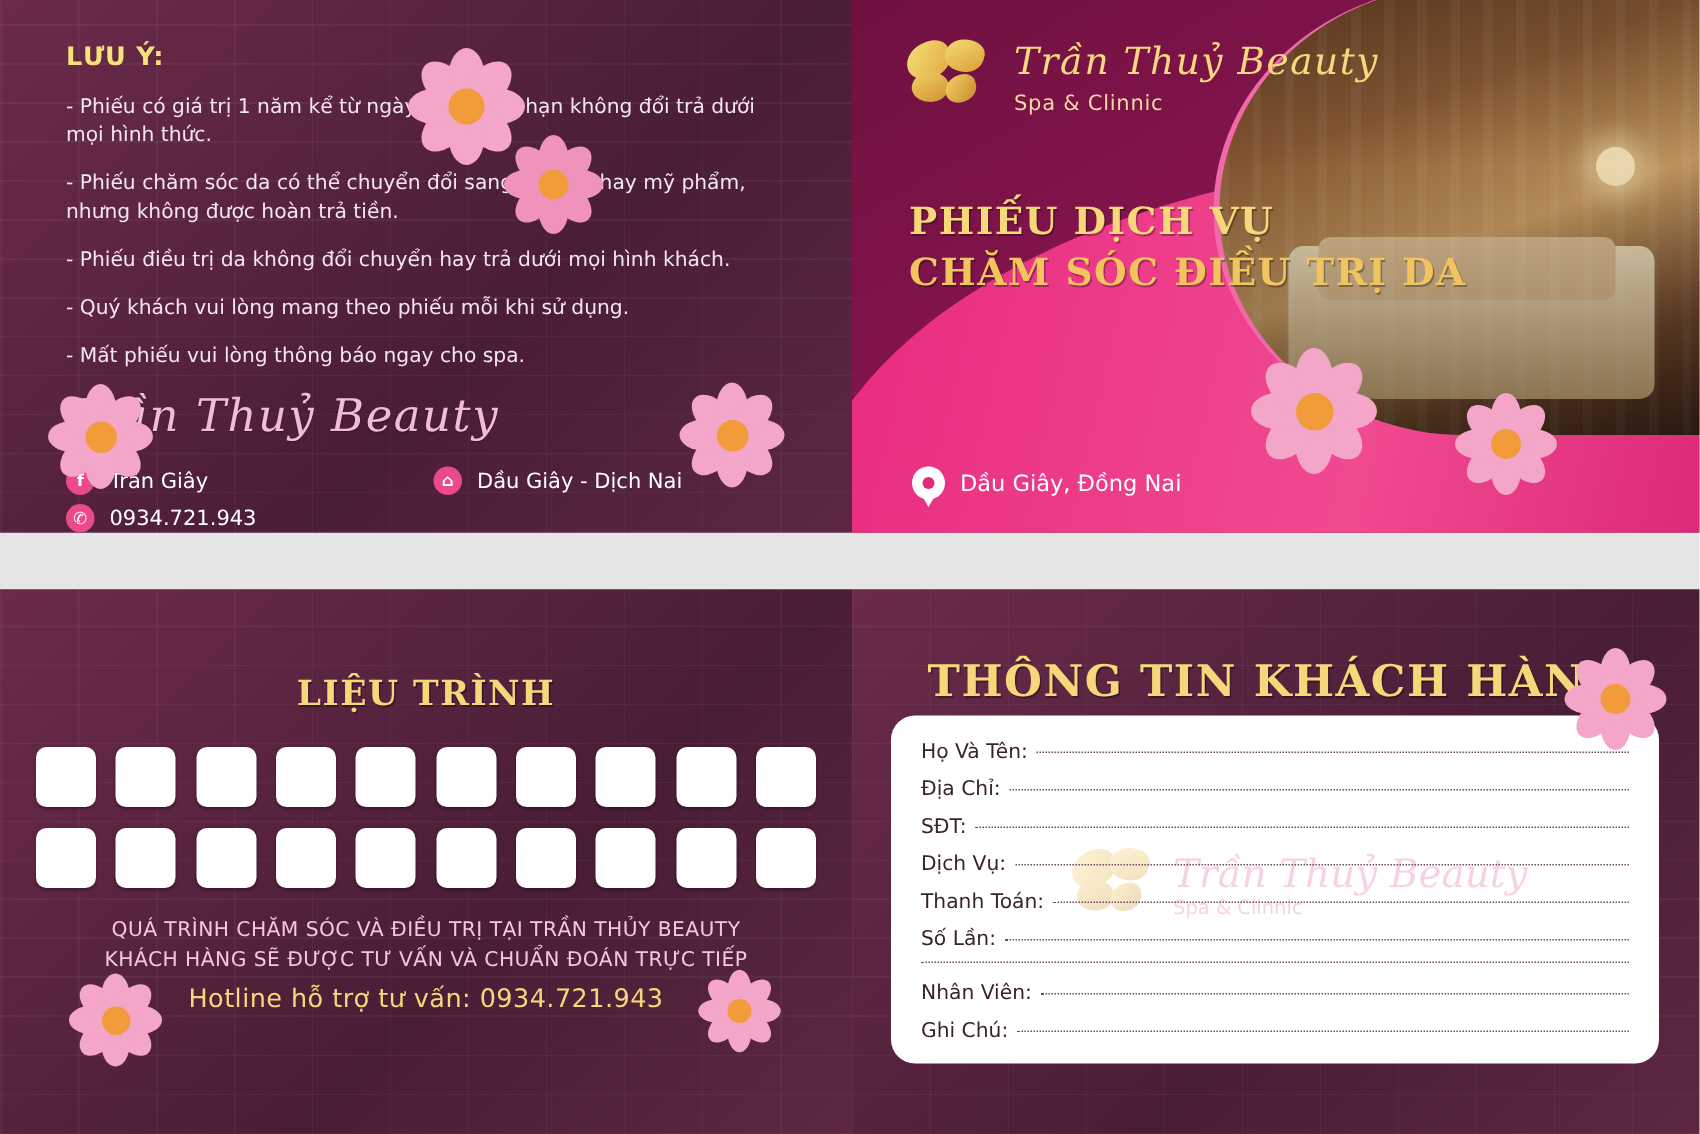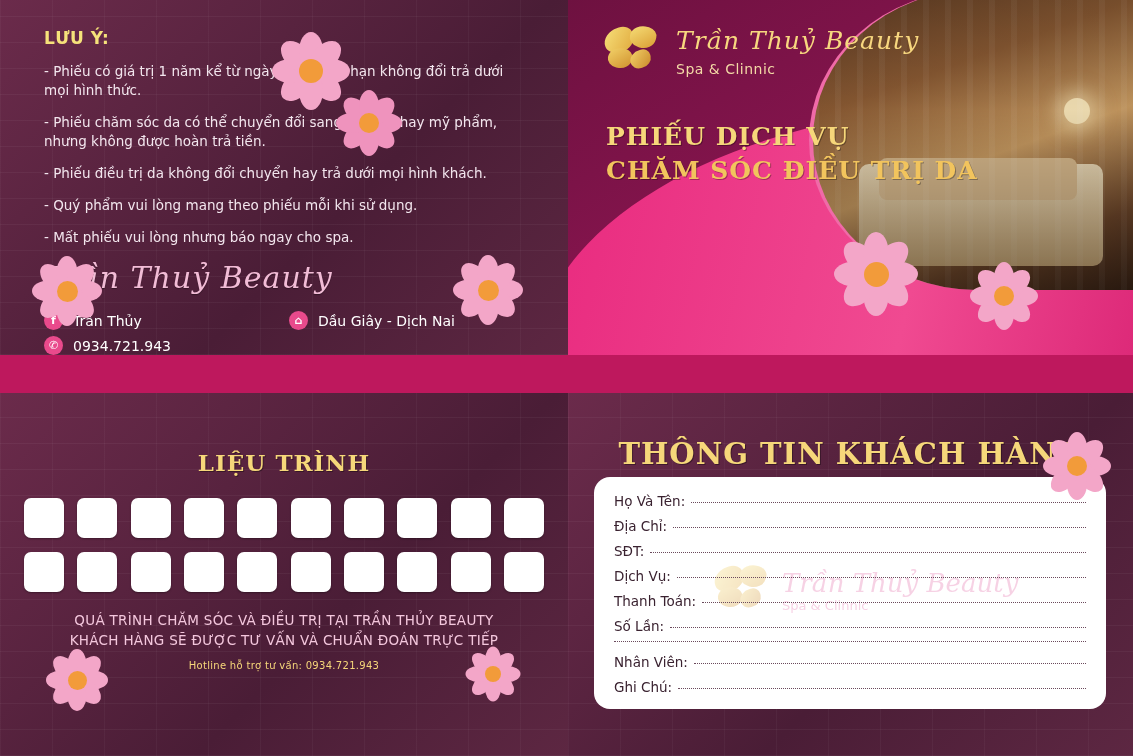--- a/index.html
+++ b/index.html
@@ -1,17 +1,17 @@
 <!DOCTYPE html>
 <html><head>
 <meta charset="utf-8">
 <style>
   html,body{margin:0;padding:0;background:#ffffff;}
   body{width:1133px;height:756px;overflow:hidden;font-family:"DejaVu Sans",sans-serif;}
-  .page{position:relative;width:1133px;height:756px;background:#be185d;}
+  .page{position:relative;width:1133px;height:756px;background:#e5e5e5;}
 
   
   .card{position:absolute;overflow:hidden;}
   .brickbg{
     background-color:#5a2440;
     background-image:
       repeating-linear-gradient(0deg, rgba(255,255,255,.045) 0px, rgba(255,255,255,.045) 1px, transparent 1px, transparent 26px),
       repeating-linear-gradient(90deg, rgba(255,255,255,.035) 0px, rgba(255,255,255,.035) 1px, transparent 1px, transparent 52px),
       linear-gradient(135deg,#6b2b4b 0%,#4a1d36 60%,#5d2742 100%);
   }
@@ -61,38 +61,38 @@
   .lamp{position:absolute;right:16%;top:36%;width:26px;height:26px;border-radius:50%;background:#f6e3b6;box-shadow:0 0 18px 8px rgba(246,227,182,.55);}
   .tr-logo{position:absolute;left:36px;top:26px;display:flex;align-items:flex-start;gap:14px;}
   .butterfly{width:58px;height:50px;position:relative;flex:none;}
   .butterfly span{position:absolute;border-radius:60% 40% 55% 45%;}
   .bf1{width:30px;height:24px;left:0;top:2px;background:linear-gradient(135deg,#f7e07a,#e0a83c);transform:rotate(-18deg);}
   .bf2{width:26px;height:22px;left:26px;top:0px;background:linear-gradient(135deg,#f7e07a,#d99c31);transform:rotate(16deg);}
   .bf3{width:24px;height:20px;left:4px;top:22px;background:linear-gradient(135deg,#f3d36a,#cf8f2c);transform:rotate(12deg);}
   .bf4{width:21px;height:18px;left:26px;top:24px;background:linear-gradient(135deg,#f3d36a,#c9882a);transform:rotate(-14deg);}
   .tr-brand{font-family:"DejaVu Serif",serif;font-style:italic;font-size:25px;color:#f7d77f;letter-spacing:1px;}
   .tr-sub{font-size:14px;color:#f3d9a6;margin-top:6px;letter-spacing:.5px;}
-  .tr-h1{position:absolute;left:38px;top:120px;font-family:"DejaVu Serif",serif;font-weight:bold;
+  .tr-h1{position:absolute;left:38px;top:131px;font-family:"DejaVu Serif",serif;font-weight:bold;
          font-size:25px;color:#f6d77a;letter-spacing:1px;line-height:34px;
          text-shadow:1px 1px 0 rgba(0,0,0,.3);}
   .tr-h1 .l2{color:#f2c45d;}
   .tr-addr{position:absolute;left:40px;bottom:22px;display:flex;align-items:center;gap:10px;color:#fff;font-size:15px;}
   .pin{width:22px;height:22px;border-radius:50% 50% 50% 50%;background:#fff;position:relative;display:flex;align-items:center;justify-content:center;}
   .pin:after{content:"";position:absolute;bottom:-5px;left:7px;border-left:4px solid transparent;border-right:4px solid transparent;border-top:7px solid #fff;}
   .pin i{display:block;width:8px;height:8px;border-radius:50%;background:#e12a78;}
 
   
   #bot-left{left:0;top:393px;width:568px;height:363px;}
   .bl-title{text-align:center;margin-top:56px;font-family:"DejaVu Serif",serif;font-weight:bold;
             font-size:23px;color:#f6d77a;letter-spacing:1px;text-shadow:1px 1px 0 rgba(0,0,0,.35);}
   .grid-wrap{margin:22px auto 0;width:520px;}
   .grid-row{display:flex;justify-content:space-between;margin-bottom:14px;}
   .cell{width:40px;height:40px;background:#fff;border-radius:7px;box-shadow:0 1px 2px rgba(0,0,0,.35);}
   .bl-foot{text-align:center;margin-top:18px;color:#f4c7dd;font-size:13.5px;line-height:20px;letter-spacing:.3px;}
-  .bl-hot{color:#f6d77a;font-size:10px;margin-top:6px;}
+  .bl-hot{color:#f6d77a;font-size:17px;margin-top:6px;}
 
   
   #bot-right{left:568px;top:393px;width:565px;height:363px;}
   .br-title{text-align:center;margin-top:44px;font-family:"DejaVu Serif",serif;font-weight:bold;
             font-size:29px;color:#f6d77a;letter-spacing:1px;text-shadow:1px 1px 0 rgba(0,0,0,.35);}
   .formcard{position:absolute;left:26px;top:84px;width:512px;height:232px;background:#fff;border-radius:16px;overflow:hidden;}
   .formcard .wm{position:absolute;left:120px;top:88px;opacity:.35;display:flex;align-items:center;gap:10px;pointer-events:none;}
   .wm-brand{font-family:"DejaVu Serif",serif;font-style:italic;font-size:26px;color:#e87fb5;}
   .wm-sub{font-size:13px;color:#e87fb5;}
   .frow{position:relative;display:flex;align-items:baseline;gap:6px;padding:0 20px;margin-top:9px;font-size:13.5px;color:#3a2230;}
@@ -112,30 +112,30 @@
 
 <div class="page">
 
   <div class="card brickbg" id="top-left">
     <div class="tl-inner">
       <div class="tl-title">LƯU Ý:</div>
 
       <div class="tl-item">- Phiếu có giá trị 1 năm kể từ ngày mua, quá hạn không đổi trả dưới mọi hình thức.</div>
       <div class="tl-item">- Phiếu chăm sóc da có thể chuyển đổi sang dịch vụ hay mỹ phẩm, nhưng không được hoàn trả tiền.</div>
       <div class="tl-item">- Phiếu điều trị da không đổi chuyển hay trả dưới mọi hình khách.</div>
-      <div class="tl-item">- Quý phẩm vui lòng mang theo phiếu mỗi khi sử dụng.</div>
-      <div class="tl-item">- Mất phiếu vui lòng nhưng báo ngay cho spa.</div>
+      <div class="tl-item">- Quý khách vui lòng mang theo phiếu mỗi khi sử dụng.</div>
+      <div class="tl-item">- Mất phiếu vui lòng thông báo ngay cho spa.</div>
 
       <div class="brand-script">Trần Thuỷ Beauty</div>
 
       <div class="contact-cols">
         <div>
           <div class="contact-row">
             <span class="cbadge fb">f</span>
-            <span>Trần Thủy</span>
+            <span>Trần Giây</span>
           </div>
           <div class="contact-row">
             <span class="cbadge ph">✆</span>
             <span>0934.721.943</span>
           </div>
         </div>
         <div>
           <div class="contact-row">
             <span class="cbadge hm">⌂</span>
             <span>Dầu Giây - Dịch Nai</span>
@@ -211,20 +211,26 @@
         <div class="tr-brand">Trần Thuỷ Beauty</div>
         <div class="tr-sub">Spa &amp; Clinnic</div>
       </div>
     </div>
 
     <div class="tr-h1">
       <div>PHIẾU DỊCH VỤ</div>
       <div class="l2">CHĂM SÓC ĐIỀU TRỊ DA</div>
     </div>
 
+    <div class="tr-addr">
+      <span class="pin">
+          <i></i>
+        </span>
+      <span>Dầu Giây, Đồng Nai</span>
+    </div>
 
     <div class="flower" style="left:262px;top:228px;width:92px;height:92px;--pw:40px;--ph:25px;--pc:#f3a6c8;--cw:25px;--cc:#f29b3a;">
       <span class="petal" style="transform:translate(-50%,-50%) rotate(0deg) translateX(22px)"></span>
       <span class="petal" style="transform:translate(-50%,-50%) rotate(45deg) translateX(22px)"></span>
       <span class="petal" style="transform:translate(-50%,-50%) rotate(90deg) translateX(22px)"></span>
       <span class="petal" style="transform:translate(-50%,-50%) rotate(135deg) translateX(22px)"></span>
       <span class="petal" style="transform:translate(-50%,-50%) rotate(180deg) translateX(22px)"></span>
       <span class="petal" style="transform:translate(-50%,-50%) rotate(225deg) translateX(22px)"></span>
       <span class="petal" style="transform:translate(-50%,-50%) rotate(270deg) translateX(22px)"></span>
       <span class="petal" style="transform:translate(-50%,-50%) rotate(315deg) translateX(22px)"></span>

